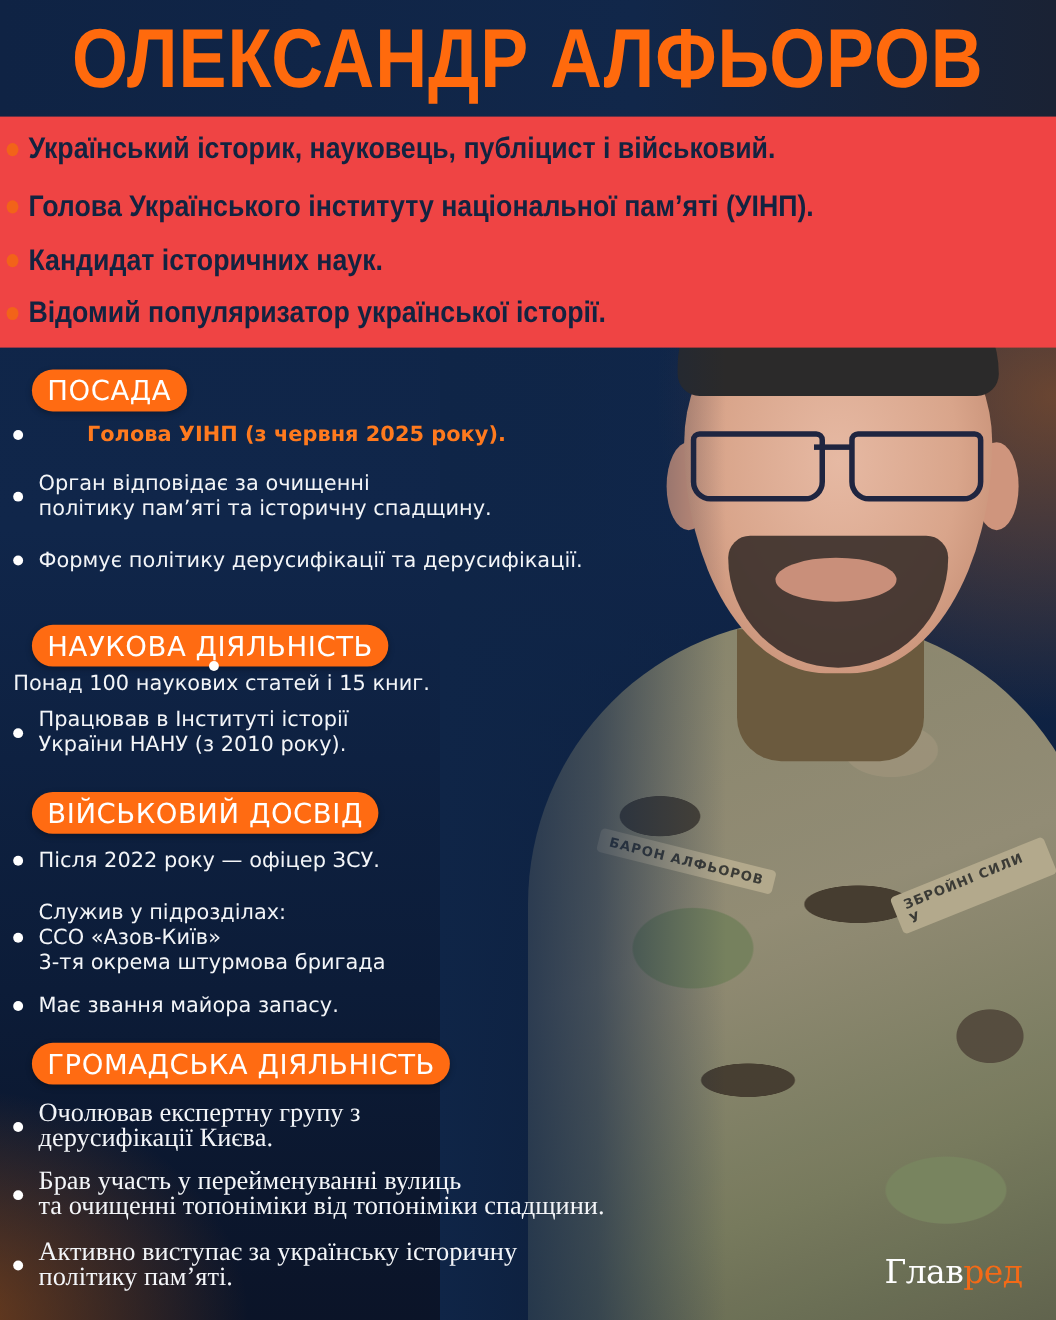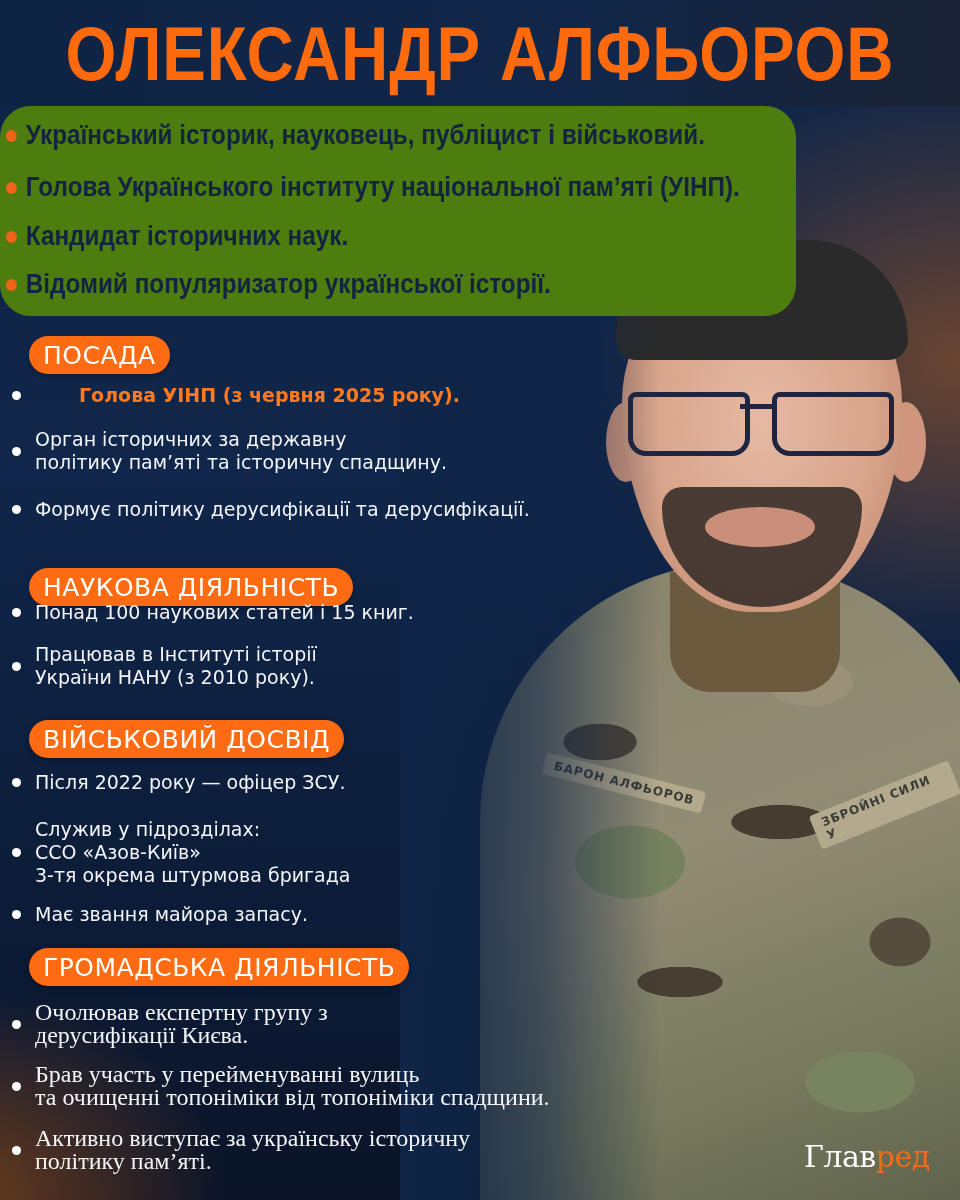--- a/index.html
+++ b/index.html
@@ -19,23 +19,22 @@
       position: absolute; left: 0; top: 0; width: 960px; height: 106px;
       background: linear-gradient(90deg, #0f2344 0%, #11274a 60%, #1a2234 100%);
       display: flex; align-items: center; justify-content: center;
     }
     .title {
       color: #ff6a0d; font-weight: 700; font-size: 76px;
       letter-spacing: 1px; transform: scaleX(0.86); white-space: nowrap;
       font-family: "Liberation Sans", sans-serif;
     }
     .intro {
-      position: absolute; left: 0; top: 106px; width: 796px; height: 210px;
-      background: #4d7c0f;
-      border-radius: 31px;
+      position: absolute; left: 0; top: 106px; width: 960px; height: 210px;
+      background: #ef4444;
     }
     .intro-item {
       position: absolute; left: 6px; display: flex; align-items: center;
       color: #132340; font-weight: 700; font-size: 27px; white-space: nowrap;
       transform-origin: left center; transform: scaleX(0.9);
     }
     .intro-dot {
       width: 12px; height: 12px; border-radius: 50%; background: #f26319;
       margin-right: 10px; flex: none;
     }
@@ -178,30 +177,30 @@
   </div>
 </div>
 
 <div class="pill" style="left:29px; top:336px;">ПОСАДА</div>
 <div class="item highlight" style="top:384px;gap:44px;">
   <span class="dot"></span>
   <span class="txt">Голова УІНП (з червня 2025 року).</span>
 </div>
 <div class="item" style="top:428px;">
   <span class="dot"></span>
-  <span class="txt">Орган історичних за державну
+  <span class="txt">Орган відповідає за очищенні
 політику пам’яті та історичну спадщину.</span>
 </div>
 <div class="item" style="top:498px;">
   <span class="dot"></span>
   <span class="txt">Формує політику дерусифікації та дерусифікації.</span>
 </div>
 
 <div class="pill" style="left:29px; top:533px;margin-top:35px;">НАУКОВА ДІЯЛЬНІСТЬ</div>
-<div class="item" style="top:601px;">
+<div class="item" style="top:601px;flex-direction:column;">
   <span class="dot"></span>
   <span class="txt">Понад 100 наукових статей і 15 книг.</span>
 </div>
 <div class="item" style="top:643px;">
   <span class="dot"></span>
   <span class="txt">Працював в Інституті історії
 України НАНУ (з 2010 року).</span>
 </div>
 
 <div class="pill" style="left:29px; top:720px;">ВІЙСЬКОВИЙ ДОСВІД</div>

